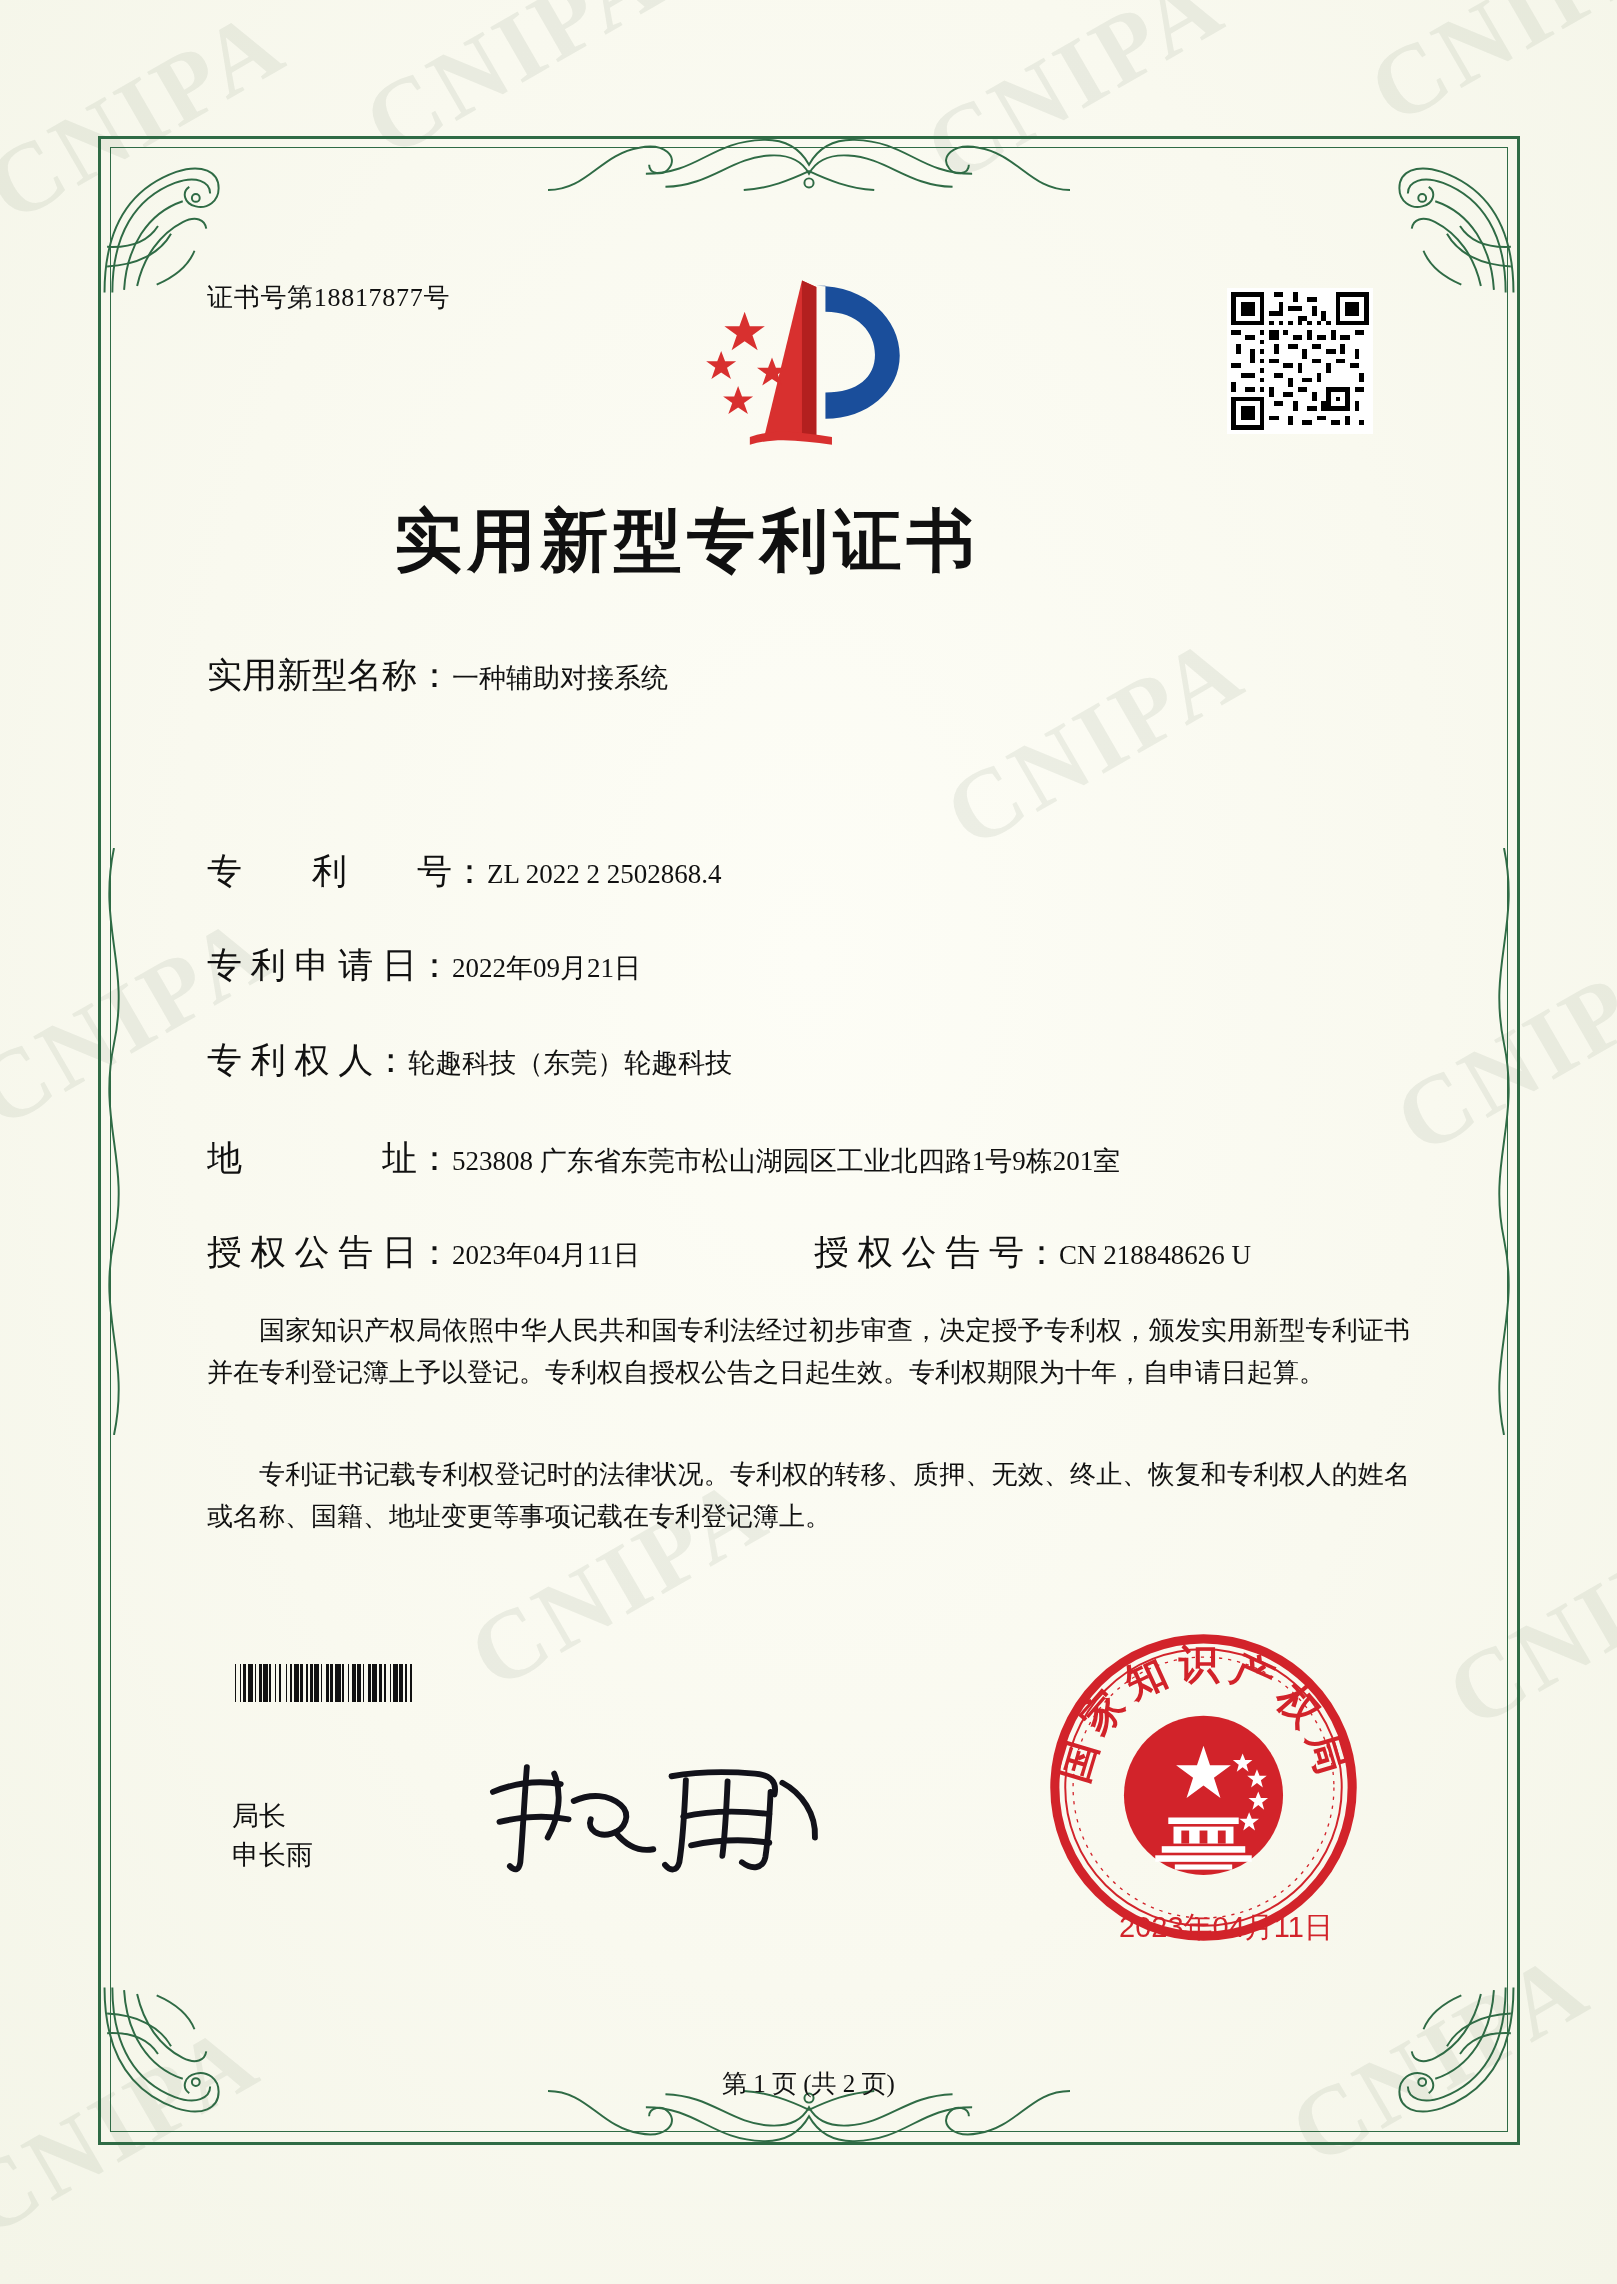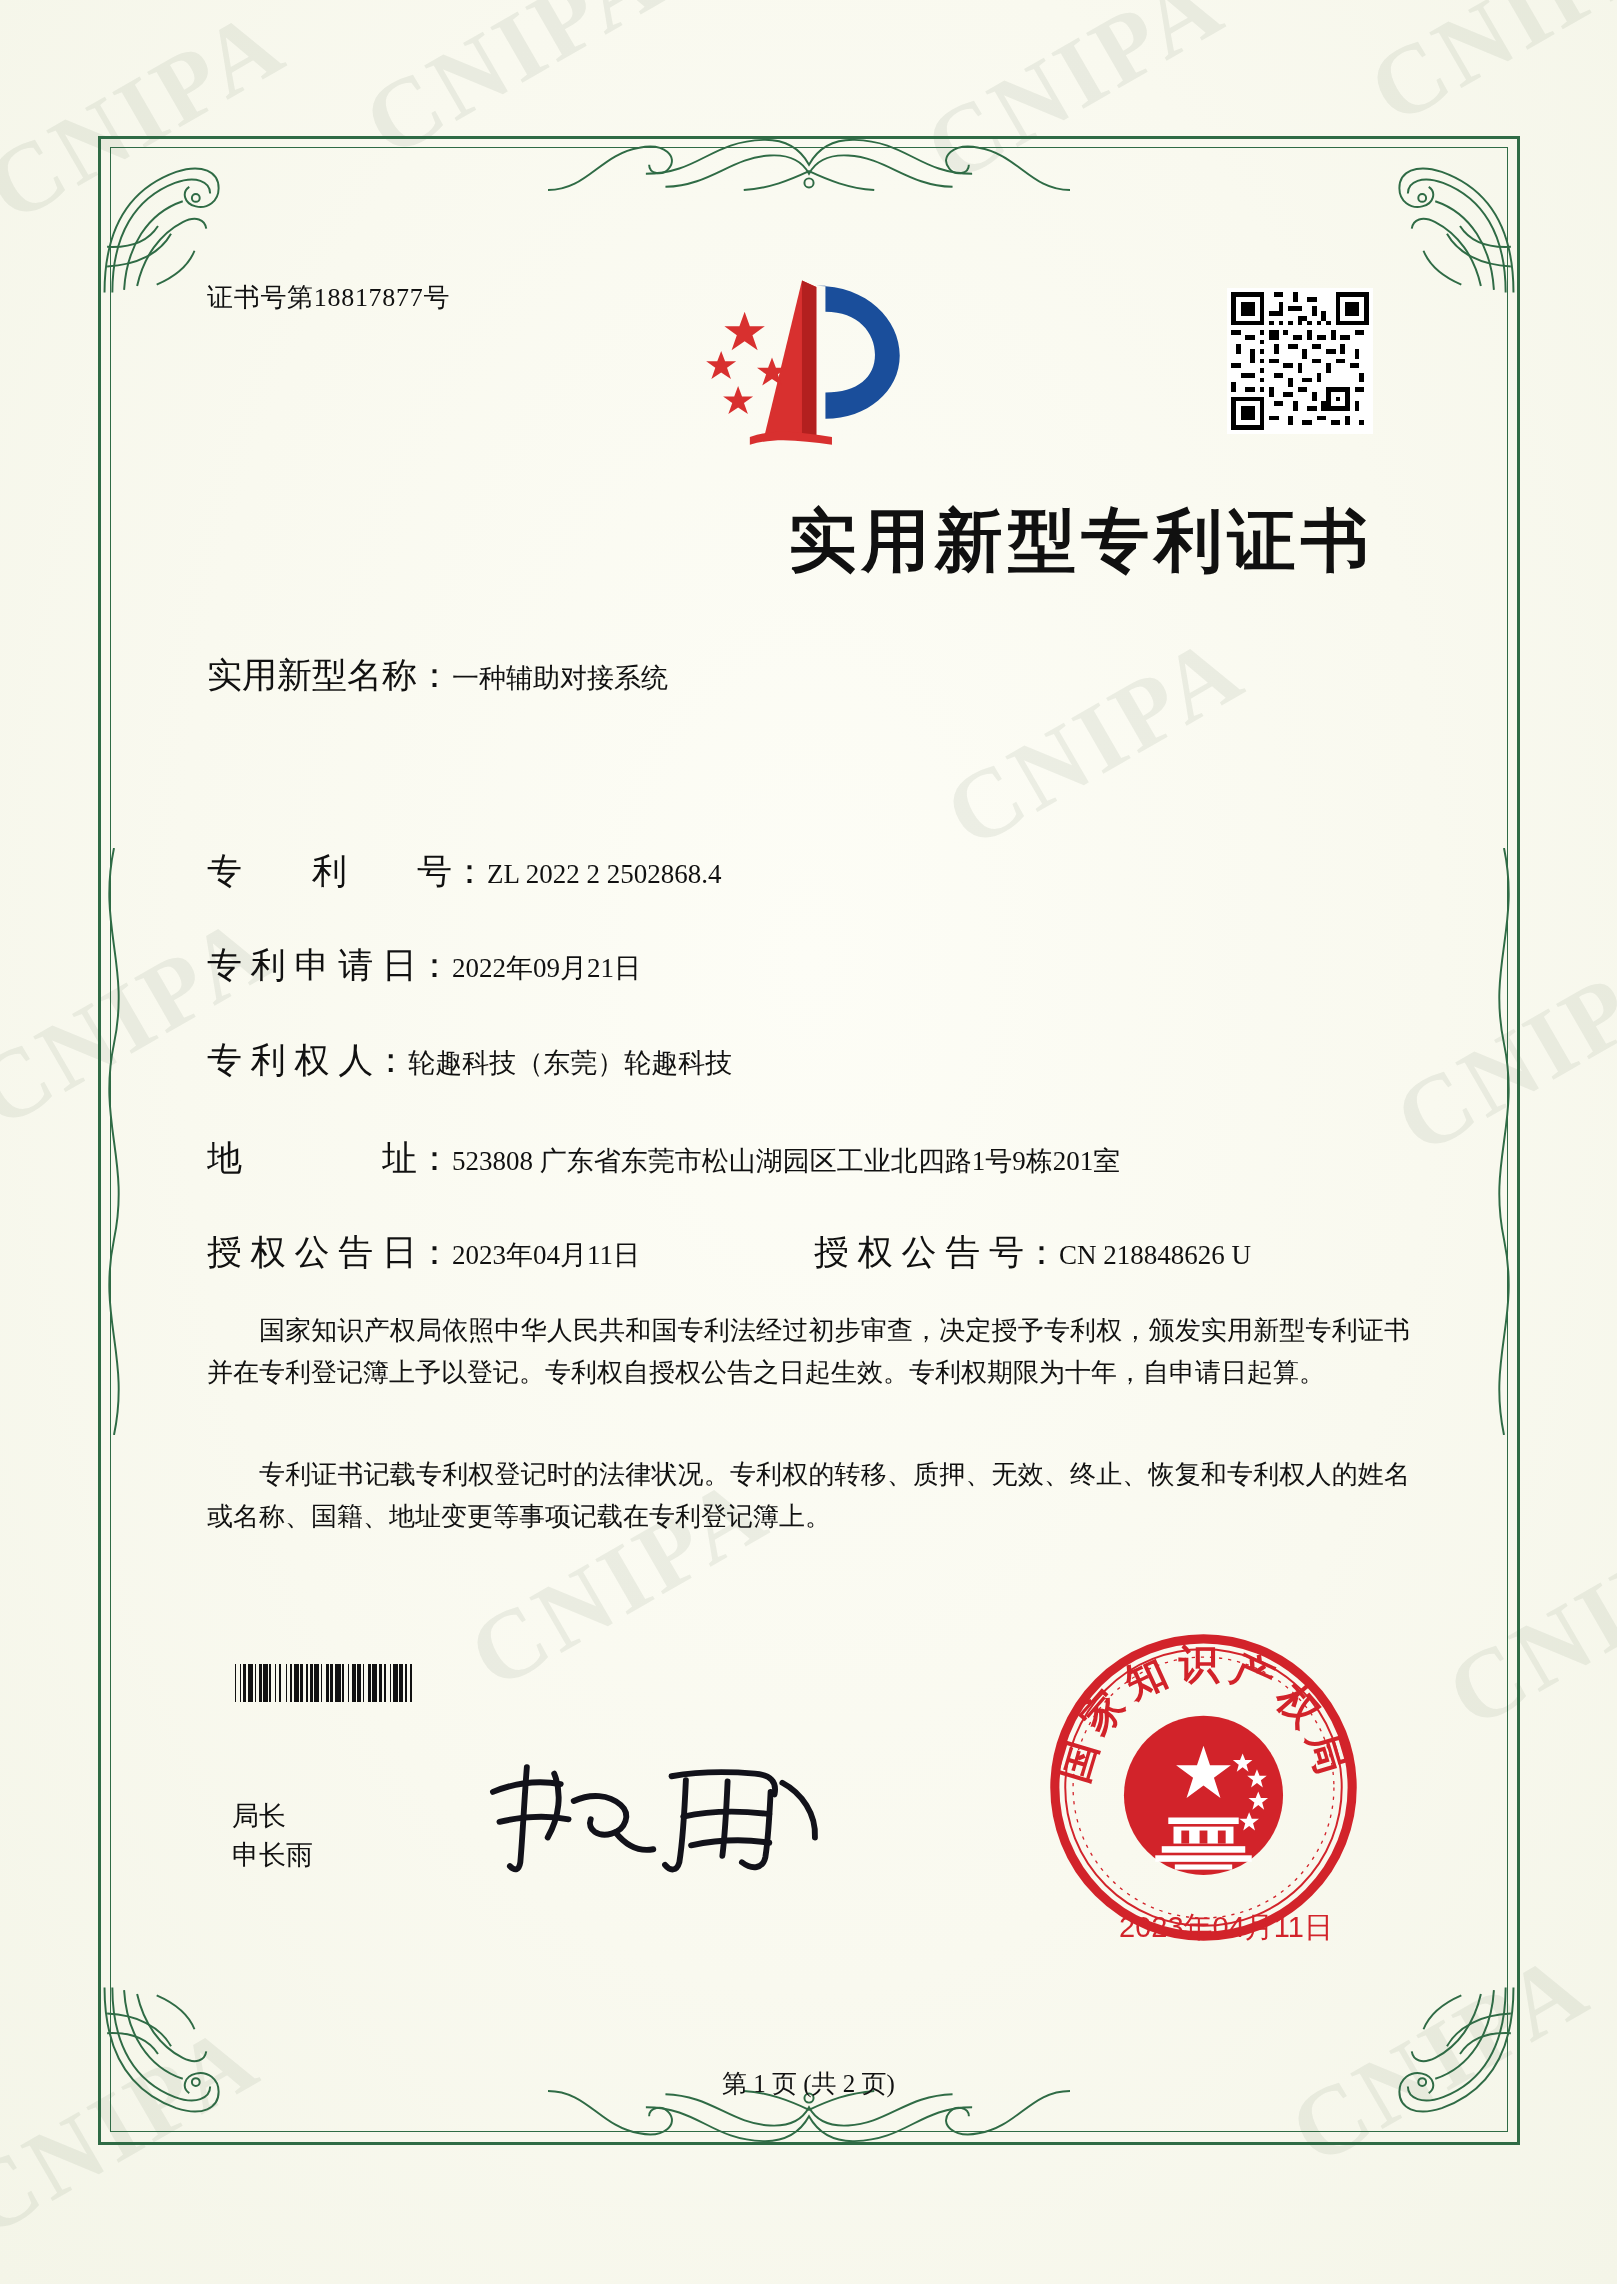--- a/index.html
+++ b/index.html
@@ -138,21 +138,21 @@
     padding: 3.9px;
     box-sizing: border-box;
   }
   .qr svg { display:block; }
 
   .doc-title {
     position: absolute;
     left: 0;
     top: 496px;
     width: 1374px;
-    text-align: right;
+    text-align: center;
     font-size: 68px;
     font-weight: bold;
     letter-spacing: 5.2px;
     color: #101010;
     font-family: "Liberation Serif", "DejaVu Serif", serif;
   }
 
   .field {
     position: absolute;
     left: 207px;

